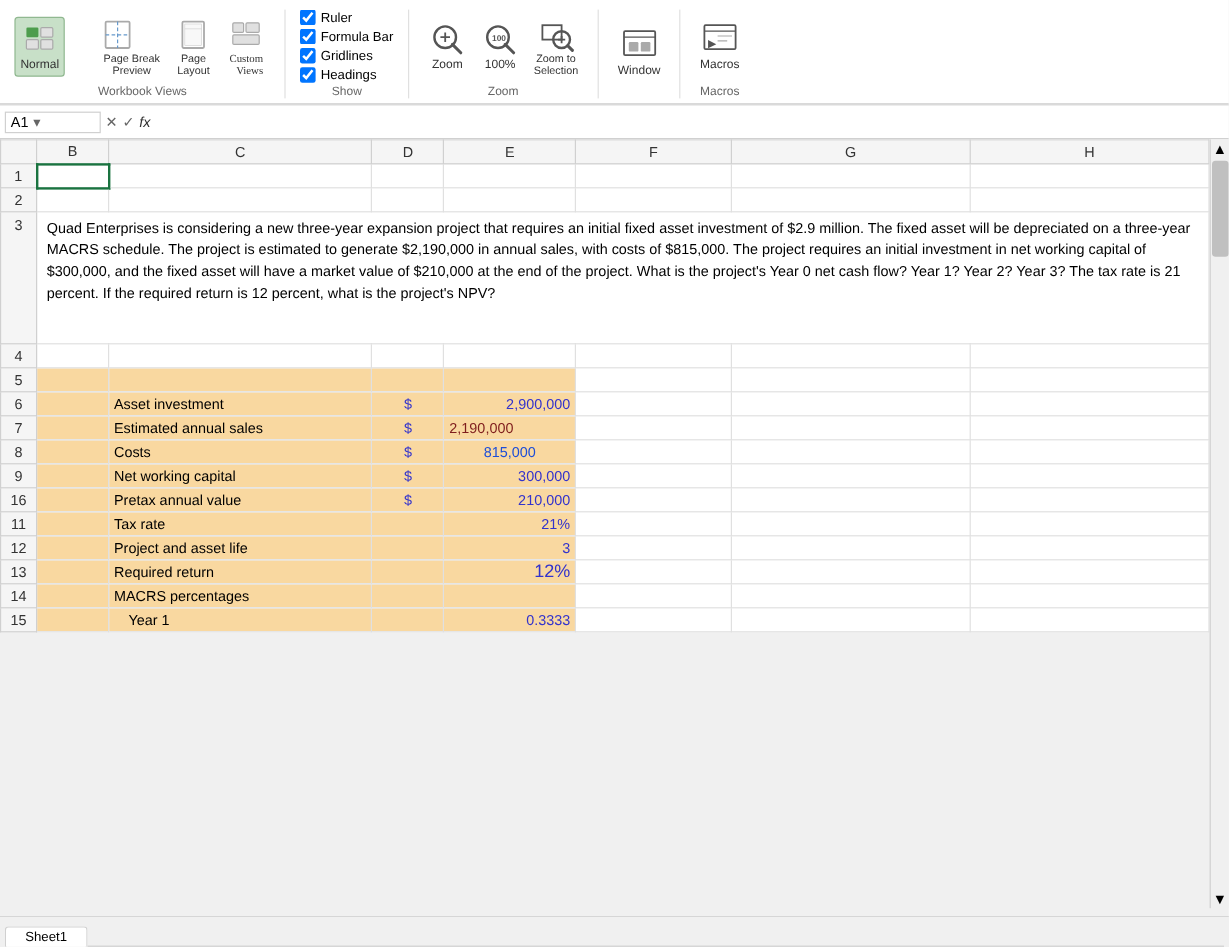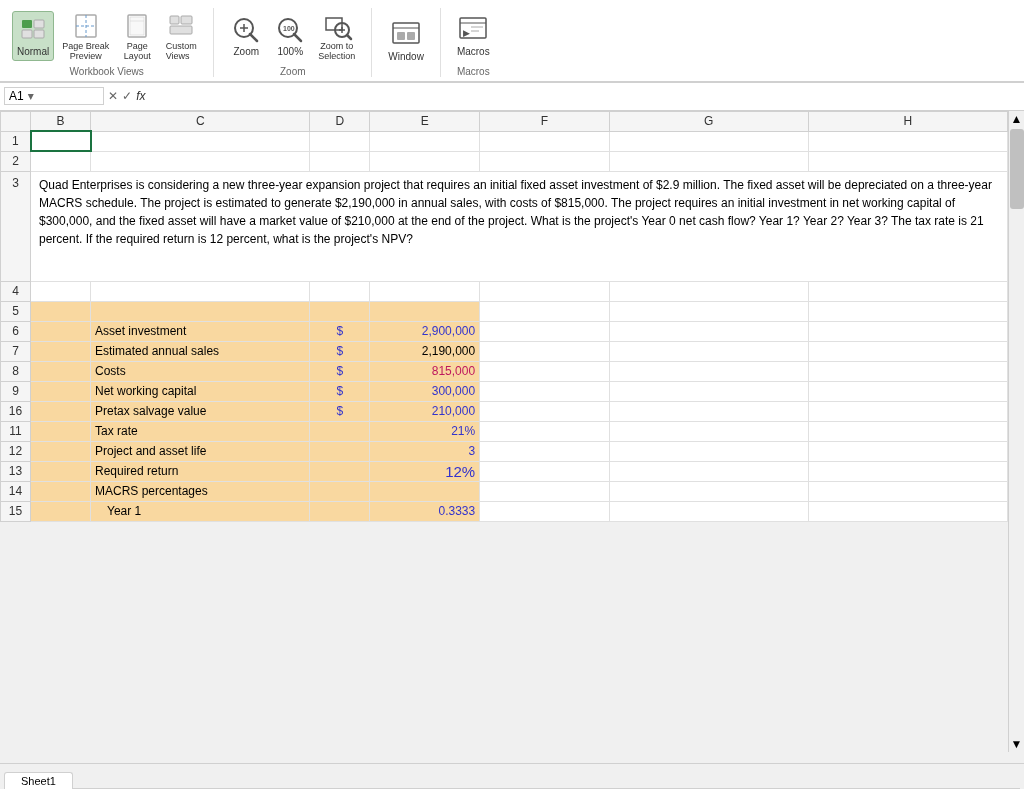--- a/index.html
+++ b/index.html
@@ -103,21 +103,21 @@
       display: flex;
       align-items: center;
       background: white;
       border-bottom: 1px solid #d0d0d0;
       padding: 2px 4px;
       gap: 4px;
       height: 28px;
     }
 
     .cell-ref {
-      width: 100px;
+      width: 80px;
       border: 1px solid #d0d0d0;
       padding: 1px 4px;
       font-size: 12px;
       display: flex;
       align-items: center;
     }
 
     .formula-controls {
       display: flex;
       gap: 4px;
@@ -247,21 +247,21 @@
         </div>
 
         <div class="ribbon-btn">
           <div class="ribbon-btn-icon">
             <svg width="28" height="28">
               <rect x="4" y="3" width="20" height="22" fill="none" stroke="#aaa" stroke-width="1.5" rx="1"></rect>
               <line x1="14" y1="3" x2="14" y2="25" stroke="#6699cc" stroke-width="1" stroke-dasharray="3,2"></line>
               <line x1="4" y1="14" x2="24" y2="14" stroke="#6699cc" stroke-width="1" stroke-dasharray="3,2"></line>
             </svg>
           </div>
-          <div class="ribbon-btn-label" style="font-size:9px;text-align:center;line-height:1.1;">Page Break<br>Preview</div>
+          <div class="ribbon-btn-label" style="font-size:9px;text-align:center;line-height:1.1;margin-left:24px;">Page Break<br>Preview</div>
         </div>
 
         <div class="ribbon-btn">
           <div class="ribbon-btn-icon">
             <svg width="28" height="28">
               <rect x="5" y="3" width="18" height="22" fill="none" stroke="#aaa" stroke-width="1.5" rx="1"></rect>
               <rect x="7" y="5" width="14" height="18" fill="#f8f8f8" stroke="#ccc" stroke-width="0.5"></rect>
               <line x1="7" y1="9" x2="21" y2="9" stroke="#ccc" stroke-width="0.5"></line>
             </svg>
           </div>
@@ -269,26 +269,47 @@
         </div>
 
         <div class="ribbon-btn">
           <div class="ribbon-btn-icon">
             <svg width="28" height="28">
               <rect x="3" y="4" width="9" height="8" fill="#e0e0e0" stroke="#aaa" stroke-width="1" rx="1"></rect>
               <rect x="14" y="4" width="11" height="8" fill="#e0e0e0" stroke="#aaa" stroke-width="1" rx="1"></rect>
               <rect x="3" y="14" width="22" height="8" fill="#e0e0e0" stroke="#aaa" stroke-width="1" rx="1"></rect>
             </svg>
           </div>
-          <div class="ribbon-btn-label" style="font-size:9px;text-align:left;line-height:1.1;">Custom<br>Views</div>
+          <div class="ribbon-btn-label" style="font-size:9px;text-align:right;line-height:1.1;font-family:Liberation Serif, serif;">Custom<br>Views</div>
         </div>
       </div>
       <div class="ribbon-group-label">Workbook Views</div>
     </div>
 
+    <div class="ribbon-group">
+      <div class="ribbon-group-items" style="flex-direction:column;align-items:flex-start;gap:3px;">
+        <label class="checkbox-row">
+          <input type="checkbox" checked="" style=""> 
+            <span>Ruler</span>
+        </label>
+        <label class="checkbox-row">
+          <input type="checkbox" checked="" style=""> 
+            <span>Formula Bar</span>
+        </label>
+        <label class="checkbox-row">
+          <input type="checkbox" checked="" style=""> 
+            <span>Gridlines</span>
+        </label>
+        <label class="checkbox-row">
+          <input type="checkbox" checked="" style=""> 
+            <span>Headings</span>
+        </label>
+      </div>
+      <div class="ribbon-group-label">Show</div>
+    </div>
 
     <div class="ribbon-group">
       <div class="ribbon-group-items">
 
         <div class="ribbon-btn">
           <div class="ribbon-btn-icon">
             <svg width="32" height="32">
               <circle cx="14" cy="14" r="9" fill="none" stroke="#555" stroke-width="2"></circle>
               <line x1="20" y1="20" x2="27" y2="27" stroke="#555" stroke-width="2.5" stroke-linecap="round"></line>
               <line x1="10" y1="14" x2="18" y2="14" stroke="#555" stroke-width="1.5"></line>
@@ -459,36 +480,36 @@
           <td class="cell"></td>
         </tr>
 
         <tr>
           <td class="row-header">7</td>
           <td class="cell cell-content"></td>
           <td class="cell cell-content" style="font-size:12px;">
             <span>Estimated annual sales</span>
           </td>
           <td class="cell cell-content" style="text-align:center;color:#3333cc;font-size:12px;">$</td>
-          <td class="cell cell-content" style="text-align:right;color:#000000;font-size:12px;">
+          <td class="cell cell-content" style="color:#7f1d1d;font-size:12px;">
             <span>2,190,000</span>
           </td>
           <td class="cell"></td>
           <td class="cell"></td>
           <td class="cell"></td>
         </tr>
 
         <tr>
           <td class="row-header">8</td>
           <td class="cell cell-content"></td>
           <td class="cell cell-content" style="font-size:12px;">
             <span>Costs</span>
           </td>
           <td class="cell cell-content" style="text-align:center;color:#3333cc;font-size:12px;">$</td>
-          <td class="cell cell-content" style="text-align:right;color:#be185d;font-size:12px;">
+          <td class="cell cell-content" style="text-align:center;color:#1d4ed8;font-size:12px;">
             <span>815,000</span>
           </td>
           <td class="cell"></td>
           <td class="cell"></td>
           <td class="cell"></td>
         </tr>
 
         <tr>
           <td class="row-header">9</td>
           <td class="cell cell-content"></td>
@@ -501,21 +522,21 @@
           </td>
           <td class="cell"></td>
           <td class="cell"></td>
           <td class="cell"></td>
         </tr>
 
         <tr>
           <td class="row-header">16</td>
           <td class="cell cell-content"></td>
           <td class="cell cell-content" style="font-size:12px;">
-            <span>Pretax salvage value</span>
+            <span>Pretax annual value</span>
           </td>
           <td class="cell cell-content" style="text-align:center;color:#3333cc;font-size:12px;">$</td>
           <td class="cell cell-content" style="text-align:right;color:#3333cc;font-size:12px;">
             <span>210,000</span>
           </td>
           <td class="cell"></td>
           <td class="cell"></td>
           <td class="cell"></td>
         </tr>
 

